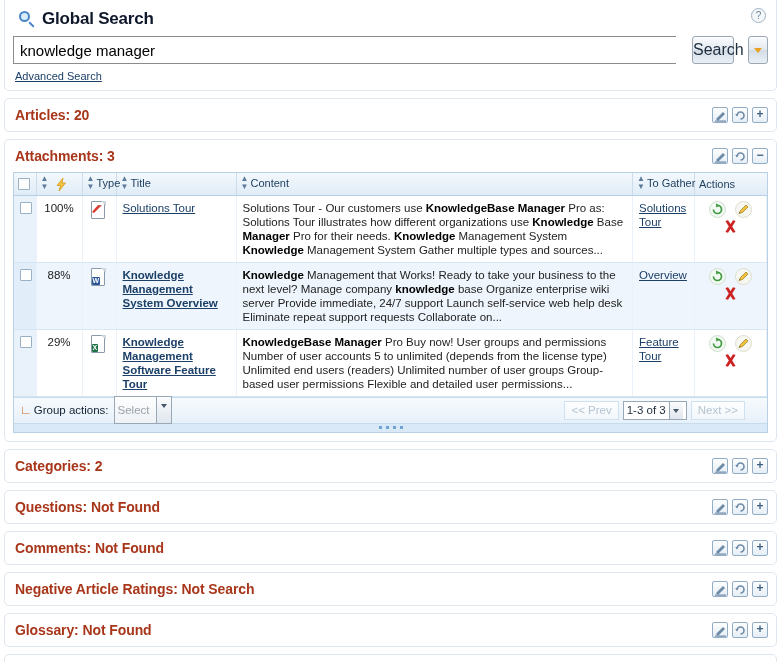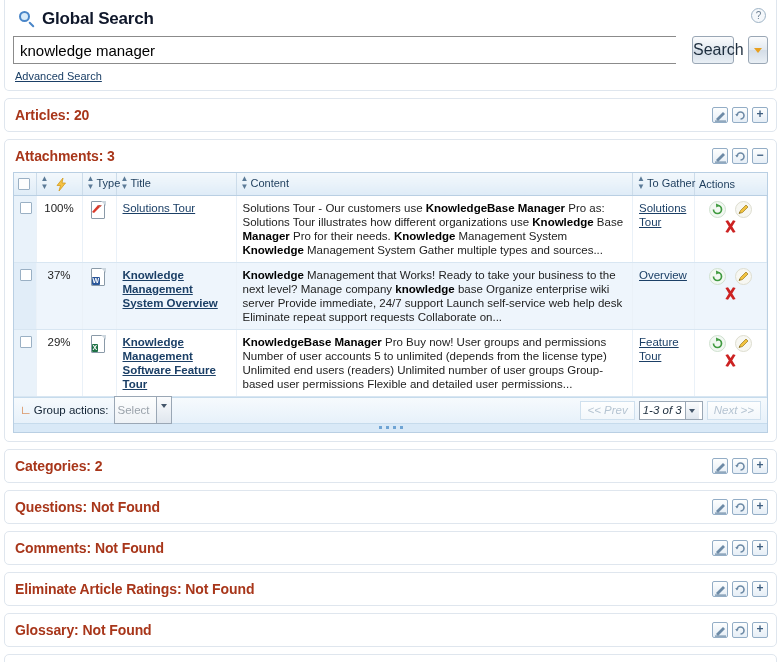--- a/index.html
+++ b/index.html
@@ -266,21 +266,21 @@
     border-left: 1px solid #9aa7b5;
     background: linear-gradient(#fbfcfd, #dfe6ee);
   }
   .ga-select .caretbox:after {
     content: ""; position: absolute; left: 4px; top: 7px;
     width: 0; height: 0;
     border-left: 3px solid transparent;
     border-right: 3px solid transparent;
     border-top: 4px solid #44566a;
   }
-  .pager { position: absolute; right: 4px; top: 3px; display: flex; align-items: center; font-style: italic; }
+  .pager { position: absolute; right: 20px; top: 3px; display: flex; align-items: center; }
   .pg-btn {
     height: 19px; padding: 0 6px;
     border: 1px solid #cfe0ee;
     background: linear-gradient(#fdfefe, #f2f7fb);
     color: #b5c4d2; font-size: 11.5px;
     display: flex; align-items: center;
     margin: 0 2px; cursor: default;
   }
   .pg-sel {
     height: 19px;
@@ -461,21 +461,21 @@
                     <path d="M3.4 3 L6 2.2 L8.6 6 L11 2.2 L13.6 3 L10.2 8.4 L13.6 14 L11 14.8 L8.5 10.9 L6 14.8 L3.4 14 L6.8 8.4 Z" fill="#cc2222"></path>
                   </svg>
               </span>
             </td>
           </tr>
 
           <tr class="alt">
             <td class="c-check">
               <span class="chk"></span>
             </td>
-            <td class="c-pct">37%</td>
+            <td class="c-pct">88%</td>
             <td class="c-type">
               <span class="ficon">
                 <span class="page"></span><span class="fold"></span>
                 <span class="tag" style="background:#2a5699">W</span>
               </span>
             </td>
             <td class="c-title">
               <a class="link bold">Knowledge Management System Overview</a>
             </td>
             <td class="content-cell"><b>Knowledge</b> Management that Works! Ready to take your business to the next level? Manage company <b>knowledge</b> base Organize enterprise wiki server Provide immediate, 24/7 support Launch self-service web help desk Eliminate repeat support requests Collaborate on...</td>
@@ -637,21 +637,21 @@
           </svg>
         </div>
       <div class="tool-btn">
           <span class="sign">+</span>
         </div>
     </div>
   </div>
 
   <div class="panel">
     <div class="panel-head">
-      <span class="panel-title">Eliminate Article Ratings: Not Found</span>
+      <span class="panel-title">Negative Article Ratings: Not Search</span>
     </div>
     <div class="panel-tools">
       <div class="tool-btn">
           <svg width="13" height="13" viewBox="0 0 13 13">
             <path d="M2 10 L9 3 L11 5 L4 12 Z" fill="#6d8aa6"></path>
             <rect x="1" y="11.5" width="11" height="1.2" fill="#6d8aa6"></rect>
           </svg>
         </div>
       <div class="tool-btn">
           <svg width="13" height="13" viewBox="0 0 13 13">

